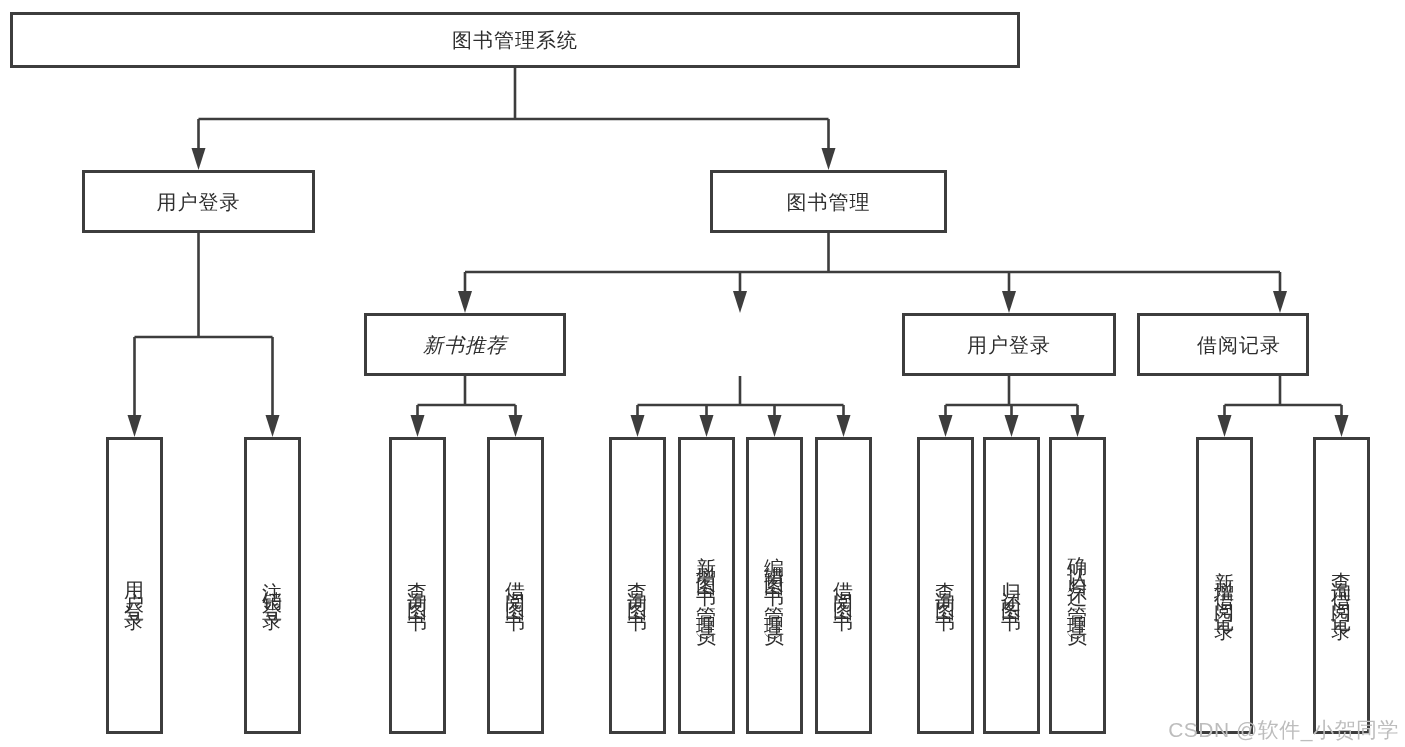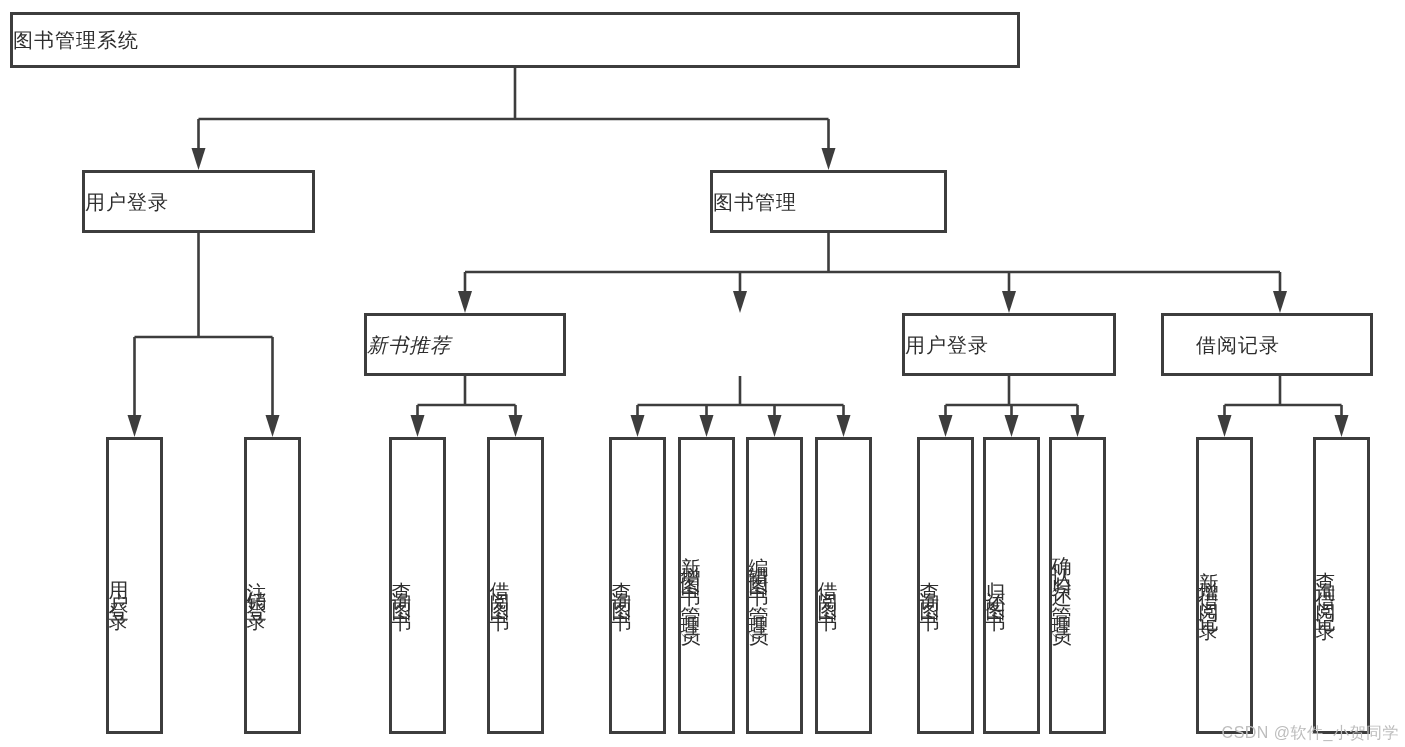--- a/index.html
+++ b/index.html
@@ -28,41 +28,41 @@
     stroke: var(--line);
     stroke-width: 2.6;
   }
   .connectors .ah { fill: var(--line); stroke: none; }
   .box {
     position: absolute;
     border: 3px solid var(--line);
     background: var(--background);
     display: flex;
     align-items: center;
-    justify-content: flex-start;
+    justify-content: center;
     color: var(--text);
   }
   .box .lbl {
     font-size: 20px;
     letter-spacing: 1px;
     white-space: nowrap;
     line-height: 1;
   }
   .vbox .lbl {
     writing-mode: vertical-rl;
     text-orientation: mixed;
     letter-spacing: 10px;
     font-size: 20px;
     line-height: 1;
   }
   .watermark {
     position: absolute;
     right: 6px;
     bottom: 3px;
-    font-size: 16px;
+    font-size: 21px;
     color: var(--watermark);
     letter-spacing: 0.5px;
     white-space: nowrap;
     z-index: 5;
   }
 </style>
 </head>
 <body>
 
 <div class="canvas">
@@ -111,21 +111,21 @@
   <div class="box" style="left:710px; top:170px; width:237px; height:63px;">
     <span class="lbl">图书管理</span>
   </div>
 
   <div class="box" style="left:364px; top:313px; width:202px; height:63px;font-style:italic;">
     <span class="lbl">新书推荐</span>
   </div>
   <div class="box" style="left:902px; top:313px; width:214px; height:63px;">
     <span class="lbl">用户登录</span>
   </div>
-  <div class="box" style="left:1161px; top:313px; width:212px; height:63px;padding-left:32px;">
+  <div class="box" style="left:1137px; top:313px; width:172px; height:63px;padding-left:32px;">
     <span class="lbl">借阅记录</span>
   </div>
 
   <div class="box vbox" style="left:106px; top:437px; width:57px; height:297px;">
     <span class="lbl">用户登录</span>
   </div>
   <div class="box vbox" style="left:244px; top:437px; width:57px; height:297px;">
     <span class="lbl">注销登录</span>
   </div>
 

